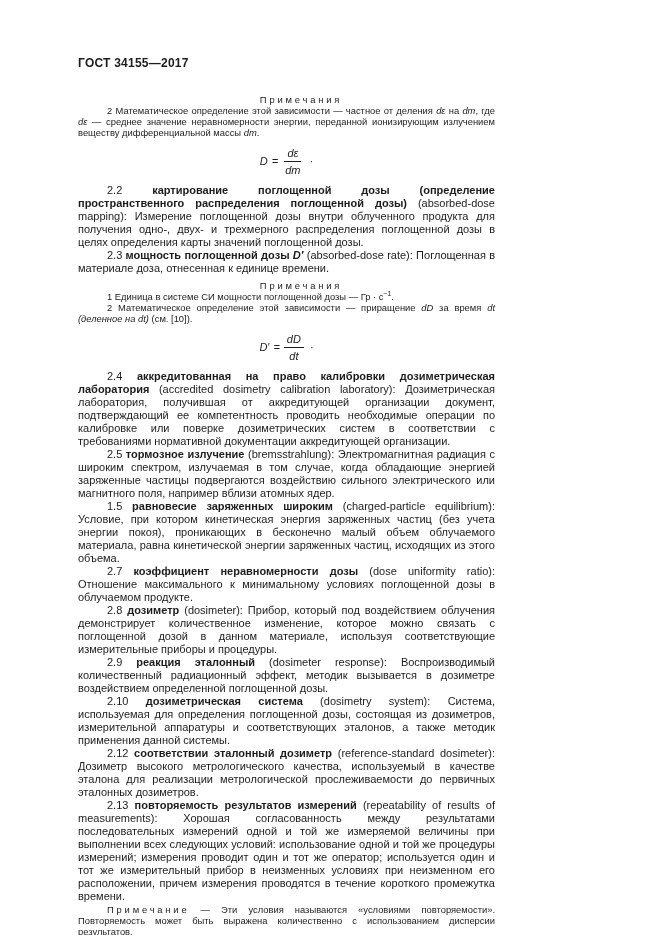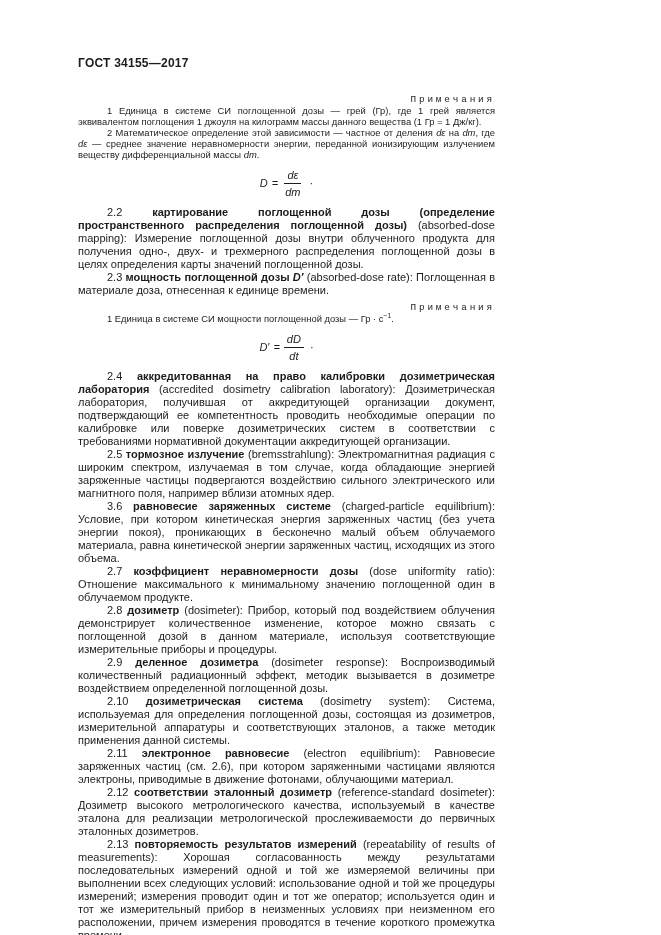--- a/index.html
+++ b/index.html
@@ -25,21 +25,21 @@
     line-height:13px;
     text-align:justify;
     text-indent:29px;
   }
   .note, .note-label {
     font-size:9.4px;
     line-height:11px;
     text-align:justify;
     text-indent:29px;
   }
-  .note-label { margin-top:6px; text-align:right;font-family:Liberation Mono, monospace; }
+  .note-label { margin-top:6px; text-align:center; }
   .para + .note-label { margin-top:5px; }
   .note + .para { margin-top:7px; }
   .para + .note { margin-top:1px; }
   .b  { font-weight:bold; }
   .i  { font-style:italic; }
   .bi { font-weight:bold; font-style:italic; }
   .sp { letter-spacing:0.30em; }
   .sup { vertical-align:super; font-size:0.72em; line-height:0; }
   .formula {
     margin:8px 0 8px 0;
@@ -63,51 +63,50 @@
   }
 </style>
 </head>
 <body>
 
 <div class="page">
   <div class="doc-header">ГОСТ 34155—2017</div>
 
   <div id="doc-body">
       <p class="note-label"><span class="sp">Примечания</span></p>
-      <p class="note"><span>1 Единица в системе СИ поглощенной дозы — грей (Гр), где 1 грей является эквивалентом поглощения 1 джоуля на килограмм массы данного вещества (1 Гр = 1 Дж/кг).</span></p>
       <p class="note"><span>2 Математическое определение этой зависимости — частное от деления </span><span class="i">dε</span><span> на </span><span class="i">dm</span><span>, где </span><span class="i">dε</span><span> — среднее значение неравномерности энергии, переданной ионизирующим излучением веществу дифференциальной массы </span><span class="i">dm</span><span>.</span></p>
       <div class="formula">
         <span class="i">D</span>
         <span>=</span>
         <span class="frac">
           <span class="fnum">dε</span>
           <span class="fden">dm</span>
         </span>
         <span class="ftail">·</span>
       </div>
       <p class="para"><span>2.2 </span><span class="b">картирование поглощенной дозы (определение пространственного распределения поглощенной дозы)</span><span> (absorbed-dose mapping): Измерение поглощенной дозы внутри облученного продукта для получения одно-, двух- и трехмерного распределения поглощенной дозы в целях определения карты значений поглощенной дозы.</span></p>
       <p class="para"><span>2.3 </span><span class="b">мощность поглощенной дозы </span><span class="bi">D′</span><span> (absorbed-dose rate): Поглощенная в материале доза, отнесенная к единице времени.</span></p>
       <p class="note-label"><span class="sp">Примечания</span></p>
       <p class="note"><span>1 Единица в системе СИ мощности поглощенной дозы — Гр · с</span><span class="sup">−1</span><span>.</span></p>
+      <p class="note"><span>2 Математическое определение этой зависимости — приращение </span><span class="i">dD</span><span> за время </span><span class="i">dt</span><span> </span><span class="i">(деленное на dt)</span><span> (см. [10]).</span></p>
       <div class="formula">
         <span class="i">D′</span>
         <span>=</span>
         <span class="frac">
           <span class="fnum">dD</span>
           <span class="fden">dt</span>
         </span>
         <span class="ftail">·</span>
       </div>
       <p class="para"><span>2.4 </span><span class="b">аккредитованная на право калибровки дозиметрическая лаборатория</span><span> (accredited dosimetry calibration laboratory): Дозиметрическая лаборатория, получившая от аккредитующей организации документ, подтверждающий ее компетентность проводить необходимые операции по калибровке или поверке дозиметрических систем в соответствии с требованиями нормативной документации аккредитующей организации.</span></p>
       <p class="para"><span>2.5 </span><span class="b">тормозное излучение</span><span> (bremsstrahlung): Электромагнитная радиация с широким спектром, излучаемая в том случае, когда обладающие энергией заряженные частицы подвергаются воздействию сильного электрического или магнитного поля, например вблизи атомных ядер.</span></p>
-      <p class="para"><span>3.6 </span><span class="b">равновесие заряженных системе</span><span> (charged-particle equilibrium): Условие, при котором кинетическая энергия заряженных частиц (без учета энергии покоя), проникающих в бесконечно малый объем облучаемого материала, равна кинетической энергии заряженных частиц, исходящих из этого объема.</span></p>
-      <p class="para"><span>2.7 </span><span class="b">коэффициент неравномерности дозы</span><span> (dose uniformity ratio): Отношение максимального к минимальному значению поглощенной один в облучаемом продукте.</span></p>
+      <p class="para"><span>1.5 </span><span class="b">равновесие заряженных широким</span><span> (charged-particle equilibrium): Условие, при котором кинетическая энергия заряженных частиц (без учета энергии покоя), проникающих в бесконечно малый объем облучаемого материала, равна кинетической энергии заряженных частиц, исходящих из этого объема.</span></p>
+      <p class="para"><span>2.7 </span><span class="b">коэффициент неравномерности дозы</span><span> (dose uniformity ratio): Отношение максимального к минимальному условиях поглощенной дозы в облучаемом продукте.</span></p>
       <p class="para"><span>2.8 </span><span class="b">дозиметр</span><span> (dosimeter): Прибор, который под воздействием облучения демонстрирует количественное изменение, которое можно связать с поглощенной дозой в данном материале, используя соответствующие измерительные приборы и процедуры.</span></p>
-      <p class="para"><span>2.9 </span><span class="b">деленное дозиметра</span><span> (dosimeter response): Воспроизводимый количественный радиационный эффект, методик вызывается в дозиметре воздействием определенной поглощенной дозы.</span></p>
+      <p class="para"><span>2.9 </span><span class="b">реакция эталонный</span><span> (dosimeter response): Воспроизводимый количественный радиационный эффект, методик вызывается в дозиметре воздействием определенной поглощенной дозы.</span></p>
       <p class="para"><span>2.10 </span><span class="b">дозиметрическая система</span><span> (dosimetry system): Система, используемая для определения поглощенной дозы, состоящая из дозиметров, измерительной аппаратуры и соответствующих эталонов, а также методик применения данной системы.</span></p>
-      <p class="para"><span>2.11 </span><span class="b">электронное равновесие</span><span> (electron equilibrium): Равновесие заряженных частиц (см. 2.6), при котором заряженными частицами являются электроны, приводимые в движение фотонами, облучающими материал.</span></p>
       <p class="para"><span>2.12 </span><span class="b">соответствии эталонный дозиметр</span><span> (reference-standard dosimeter): Дозиметр высокого метрологического качества, используемый в качестве эталона для реализации метрологической прослеживаемости до первичных эталонных дозиметров.</span></p>
       <p class="para"><span>2.13 </span><span class="b">повторяемость результатов измерений</span><span> (repeatability of results of measurements): Хорошая согласованность между результатами последовательных измерений одной и той же измеряемой величины при выполнении всех следующих условий: использование одной и той же процедуры измерений; измерения проводит один и тот же оператор; используется один и тот же измерительный прибор в неизменных условиях при неизменном его расположении, причем измерения проводятся в течение короткого промежутка времени.</span></p>
       <p class="note"><span class="sp">Примечание</span><span> — Эти условия называются «условиями повторяемости». Повторяемость может быть выражена количественно с использованием дисперсии результатов.</span></p>
     </div>
 
   <div class="page-number">2</div>
 </div>
 
 </body></html>

